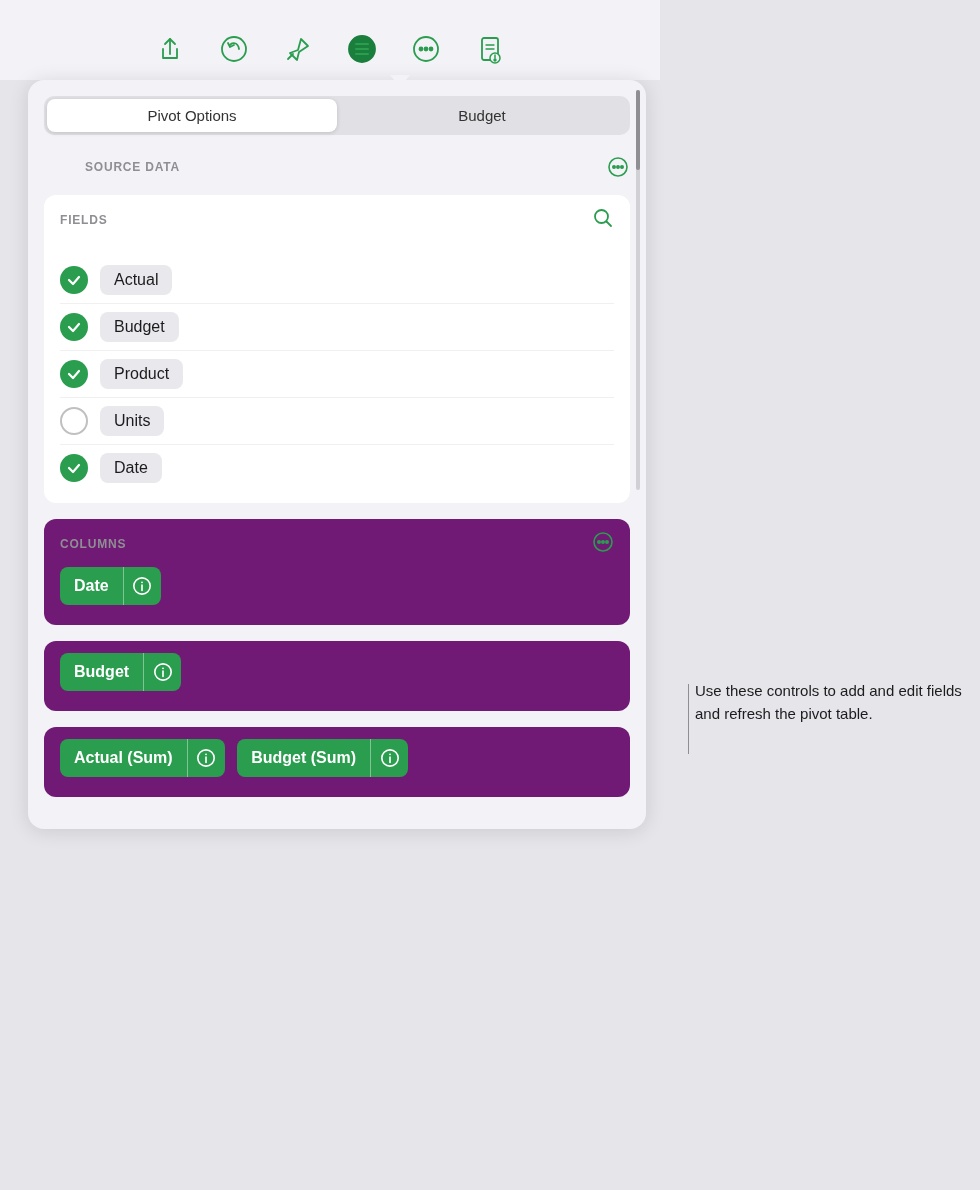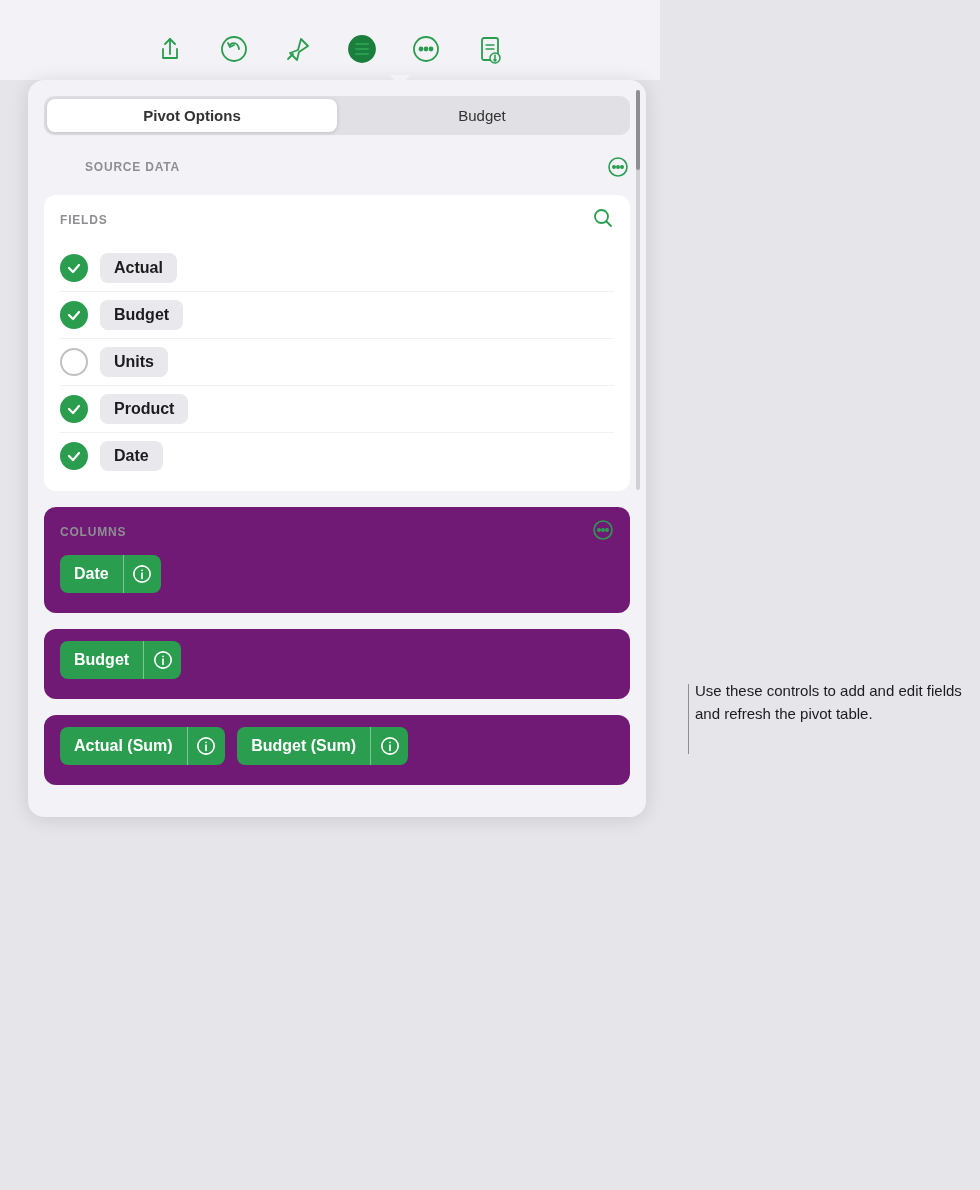--- a/index.html
+++ b/index.html
@@ -75,21 +75,21 @@
       border-radius: 8px;
       font-size: 15px;
       font-weight: 500;
       cursor: pointer;
       color: #333;
     }
 
     .tab.active {
       background: #ffffff;
       box-shadow: 0 1px 4px rgba(0,0,0,0.15);
-      font-weight: 700;
+      font-weight: 400;
     }
 
     
     .section-label {
       font-size: 12px;
       font-weight: 600;
       color: #8e8e93;
       letter-spacing: 0.8px;
       margin-bottom: 8px;
       text-transform: uppercase;
@@ -125,21 +125,21 @@
       background: #ffffff;
       border-radius: 12px;
       padding: 12px 16px;
       margin-bottom: 16px;
     }
 
     .fields-header {
       display: flex;
       align-items: center;
       justify-content: space-between;
-      margin-bottom: 12px;
+      margin-bottom: 24px;
     }
 
     .fields-header .label {
       font-size: 12px;
       font-weight: 600;
       color: #8e8e93;
       letter-spacing: 0.8px;
       text-transform: uppercase;
     }
 
@@ -178,21 +178,21 @@
     .checkbox.checked svg {
       width: 16px;
       height: 16px;
     }
 
     .field-tag {
       background: #e8e8ed;
       border-radius: 8px;
       padding: 6px 14px;
       font-size: 16px;
-      font-weight: 700;
+      font-weight: 400;
       color: #1c1c1e;
     }
 
     
     .droppable-section {
       background: #701a75;
       border-radius: 12px;
       padding: 12px 16px;
       margin-bottom: 16px;
     }
@@ -394,31 +394,31 @@
     <div class="field-row">
       <div class="checkbox checked">
         <svg viewBox="0 0 16 16" fill="none">
           <polyline points="3,8 7,12 13,5" stroke="white" stroke-width="2.2" stroke-linecap="round" stroke-linejoin="round"></polyline>
         </svg>
       </div>
       <span class="field-tag">Budget</span>
     </div>
 
     <div class="field-row">
-      <div class="checkbox unchecked"></div>
-      <span class="field-tag">Units</span>
-    </div>
-
-    <div class="field-row">
       <div class="checkbox checked">
         <svg viewBox="0 0 16 16" fill="none">
           <polyline points="3,8 7,12 13,5" stroke="white" stroke-width="2.2" stroke-linecap="round" stroke-linejoin="round"></polyline>
         </svg>
       </div>
       <span class="field-tag">Product</span>
+    </div>
+
+    <div class="field-row">
+      <div class="checkbox unchecked"></div>
+      <span class="field-tag">Units</span>
     </div>
 
     <div class="field-row">
       <div class="checkbox checked">
         <svg viewBox="0 0 16 16" fill="none">
           <polyline points="3,8 7,12 13,5" stroke="white" stroke-width="2.2" stroke-linecap="round" stroke-linejoin="round"></polyline>
         </svg>
       </div>
       <span class="field-tag">Date</span>
     </div>

